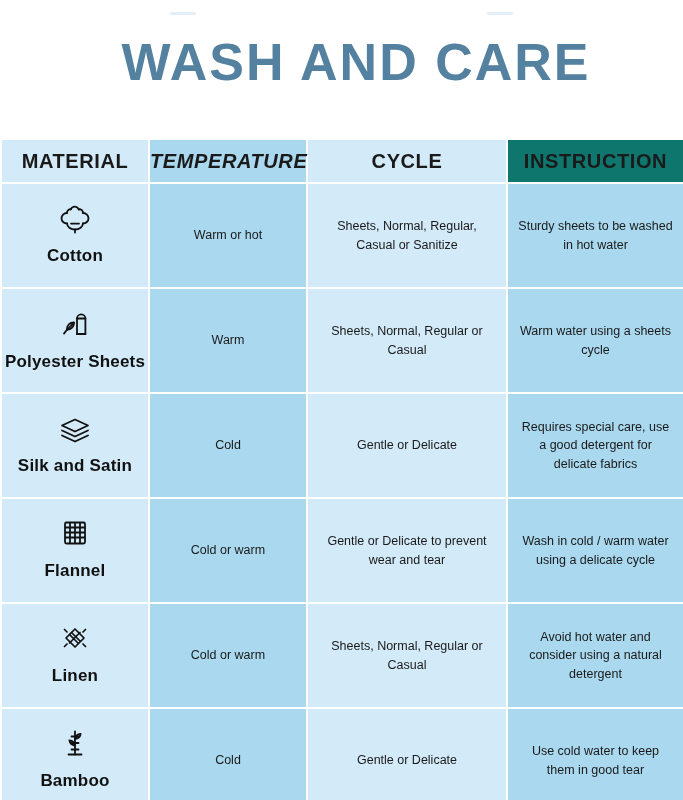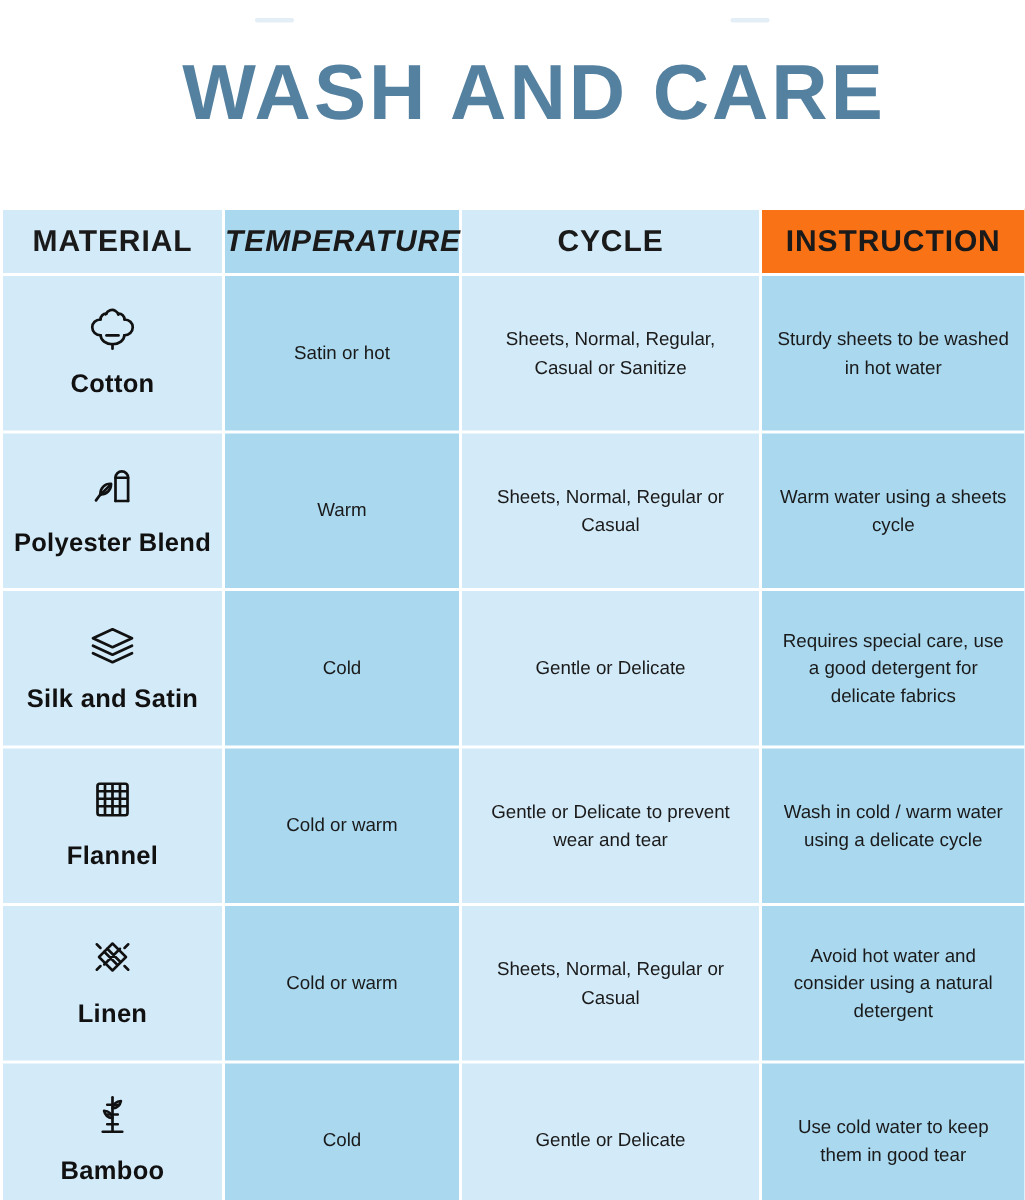--- a/index.html
+++ b/index.html
@@ -87,21 +87,21 @@
     font-size: 20px;
     font-weight: bold;
     color: #1a1a1a;
     letter-spacing: 0.6px;
     text-align: center;
     vertical-align: middle;
   }
   thead th.h-material    { background: #d3eaf8; }
   thead th.h-temperature { background: #a9d8ef; font-style: italic; }
   thead th.h-cycle       { background: #d3eaf8; }
-  thead th.h-instruction { background: #f97316; }
+  thead th.h-instruction { background: #0f766e; }
 
   tbody td {
     height: 99px;
     vertical-align: middle;
     text-align: center;
     font-size: 12.5px;
     color: #1a1a1a;
     line-height: 1.45;
   }
   tbody td.td-material {
@@ -187,21 +187,21 @@
                   <path d="M31 15c0-2.3-1.8-4-4-3.9"></path>
                   <path d="M23 31.4v3.1"></path>
                   <path d="M19 25.6h8"></path>
                 </g>
               </svg>
             </span>
             <span class="mat-label">Cotton</span>
           </div>
         </td>
         <td class="td-temperature">
-          <span class="cell-text">Satin or hot</span>
+          <span class="cell-text">Warm or hot</span>
         </td>
         <td class="td-cycle">
           <span class="cell-text">Sheets, Normal, Regular, Casual or Sanitize</span>
         </td>
         <td class="td-instruction">
           <span class="cell-text">Sturdy sheets to be washed in hot water</span>
         </td>
       </tr>
 
       <tr>
@@ -212,21 +212,21 @@
                 <g fill="none" stroke="#111" stroke-width="1.8" stroke-linecap="round" stroke-linejoin="round">
                   <path d="M25 28V12.5c0-2.3 1.9-4.2 4.2-4.2 2.3 0 4.2 1.9 4.2 4.2V28"></path>
                   <path d="M25 28h8.4"></path>
                   <path d="M25 12.5h8.4"></path>
                   <path d="M21.5 16.5c-3.6 0-6.6 2.9-6.6 6.6v.5h.5c3.6 0 6.6-2.9 6.6-6.6v-.5z"></path>
                   <path d="M21.9 16.9l-7.1 7.1"></path>
                   <path d="M14.5 24.2 12 27.6"></path>
                 </g>
               </svg>
             </span>
-            <span class="mat-label two-line">Polyester Blend</span>
+            <span class="mat-label two-line">Polyester Sheets</span>
           </div>
         </td>
         <td class="td-temperature">
           <span class="cell-text">Warm</span>
         </td>
         <td class="td-cycle">
           <span class="cell-text">Sheets, Normal, Regular or Casual</span>
         </td>
         <td class="td-instruction">
           <span class="cell-text">Warm water using a sheets cycle</span>

